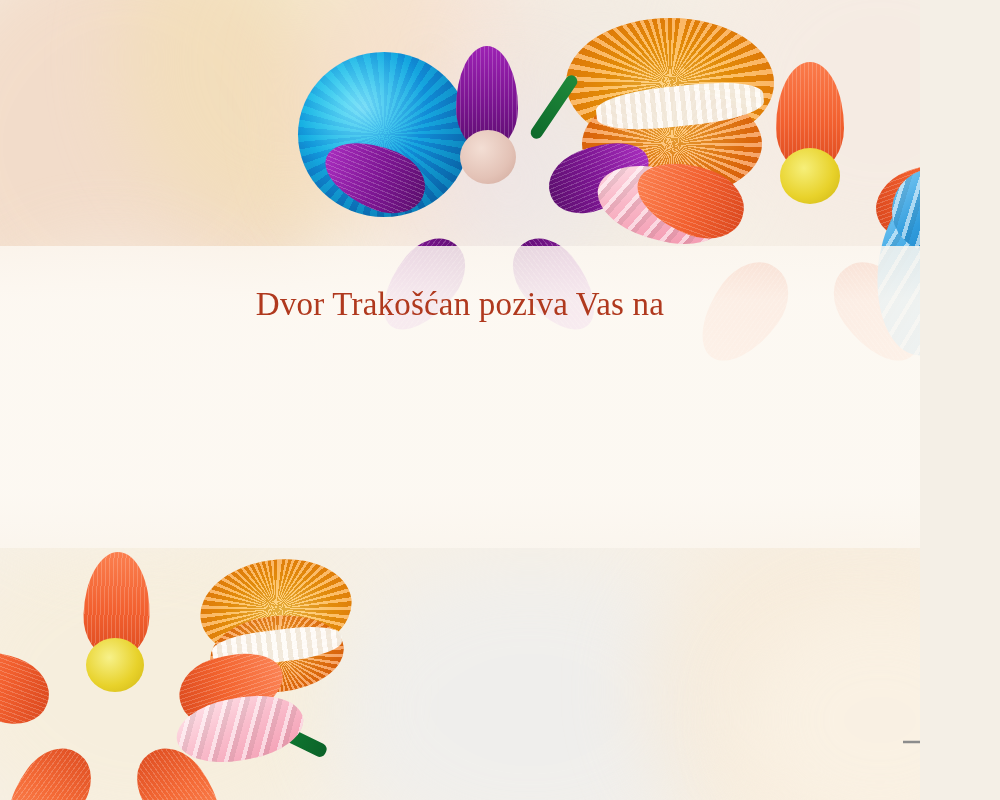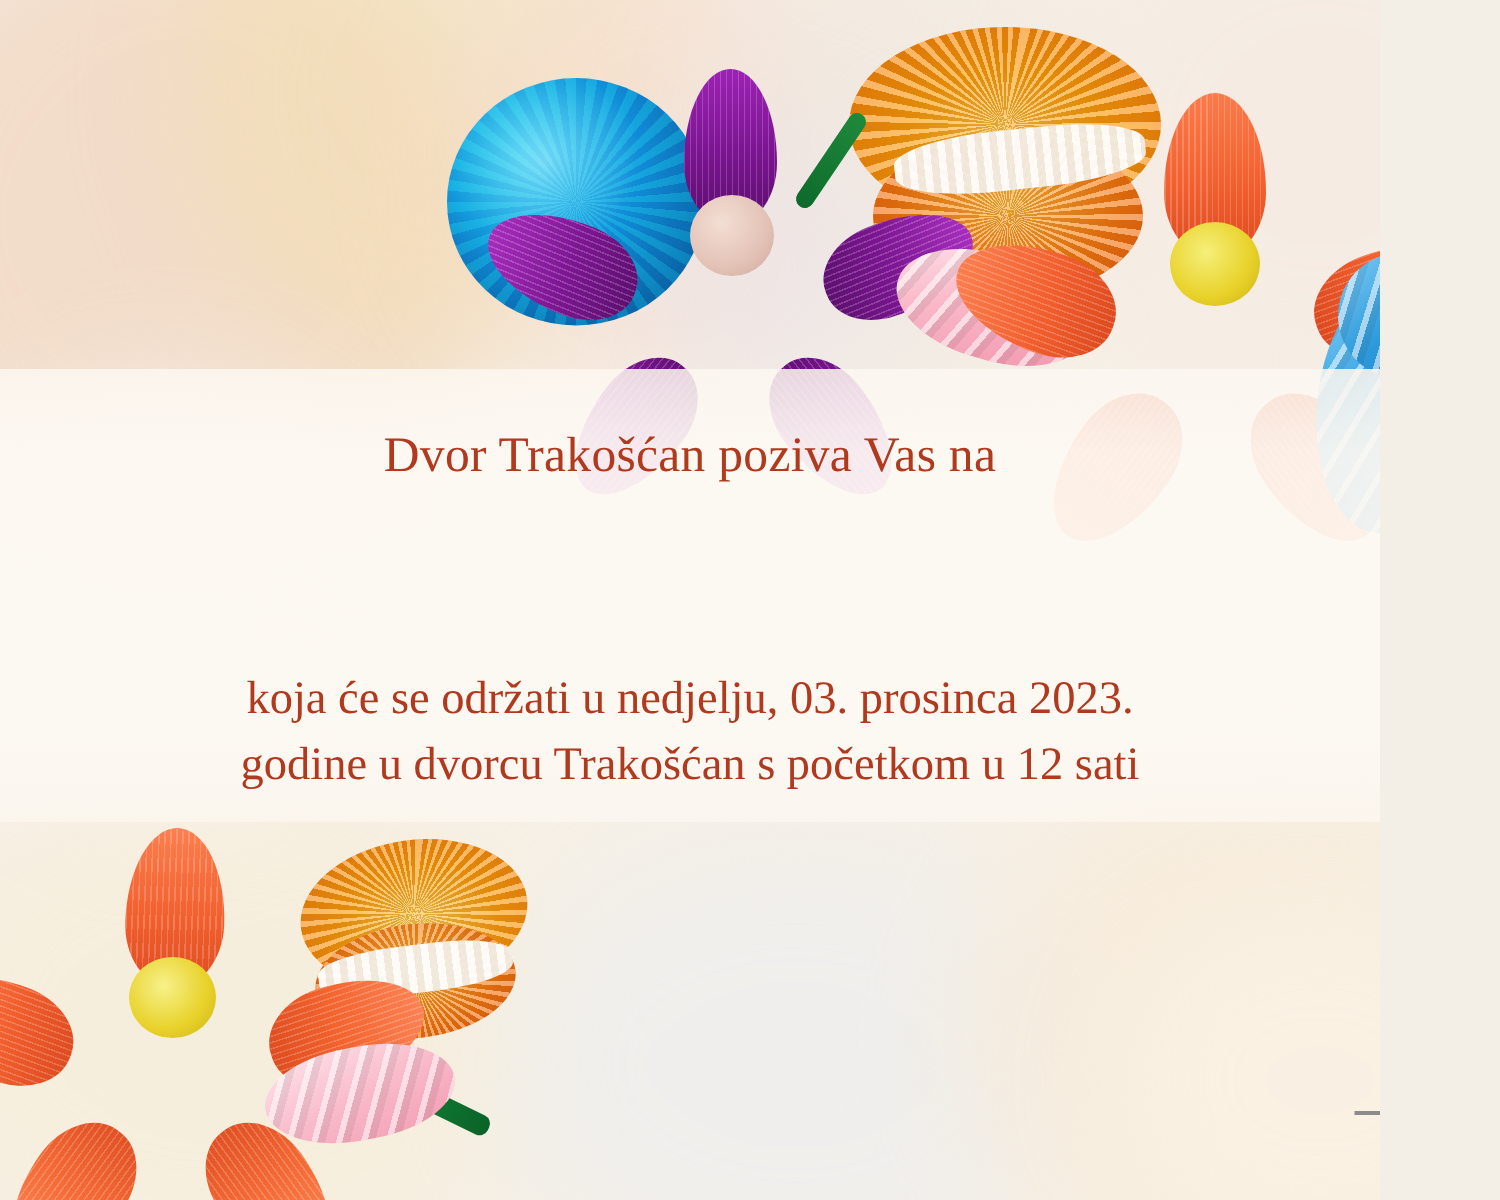--- a/index.html
+++ b/index.html
@@ -157,23 +157,21 @@
   <div class="twist" style="left:878px;top:186px;width:104px;height:170px;transform:rotate(6deg);
        background:linear-gradient(150deg,#8fd4f7 0%,#36a2e2 42%,#1c7fc2 100%);"></div>
   <div class="twist" style="left:892px;top:168px;width:92px;height:84px;transform:rotate(-8deg);
        background:linear-gradient(150deg,#7ecbf5 0%,#2f9bdc 50%,#1a7bbe 100%);"></div>
 
   <div class="band" style="top:246px;height:302px;"></div>
 
   <div class="txt line-1" style="top:286px;color:#b0391e;">Dvor Trakošćan poziva Vas na</div>
 
 
-  <div class="txt line-3" style="top:444px;color:#b0391e;">koja će se održati u nedjelju, 03. prosinca 2023.</div>
-
-  <div class="txt line-4" style="top:488px;color:#b0391e;">godine u dvorcu Trakošćan s početkom u 12 sati</div>
+
 
   <div class="stem" style="left:262px;top:662px;width:14px;height:126px;transform:rotate(-64deg);
        background:linear-gradient(180deg,#15a243,#0b6228);"></div>
 
   <div class="flower" style="left:200px;top:560px;">
     <div class="ruffle" style="left:0;top:0;width:152px;height:98px;transform:rotate(-8deg);
          background:radial-gradient(ellipse at 52% 58%, #ffc84f 0%, #fb9a0c 48%, #f3760a 100%);"></div>
     <div class="ruffle" style="left:10px;top:56px;width:134px;height:76px;transform:rotate(-6deg);
          background:radial-gradient(ellipse at 50% 40%, #ffb43b 0%, #f4740d 62%, #e45a11 100%);"></div>
   </div>

